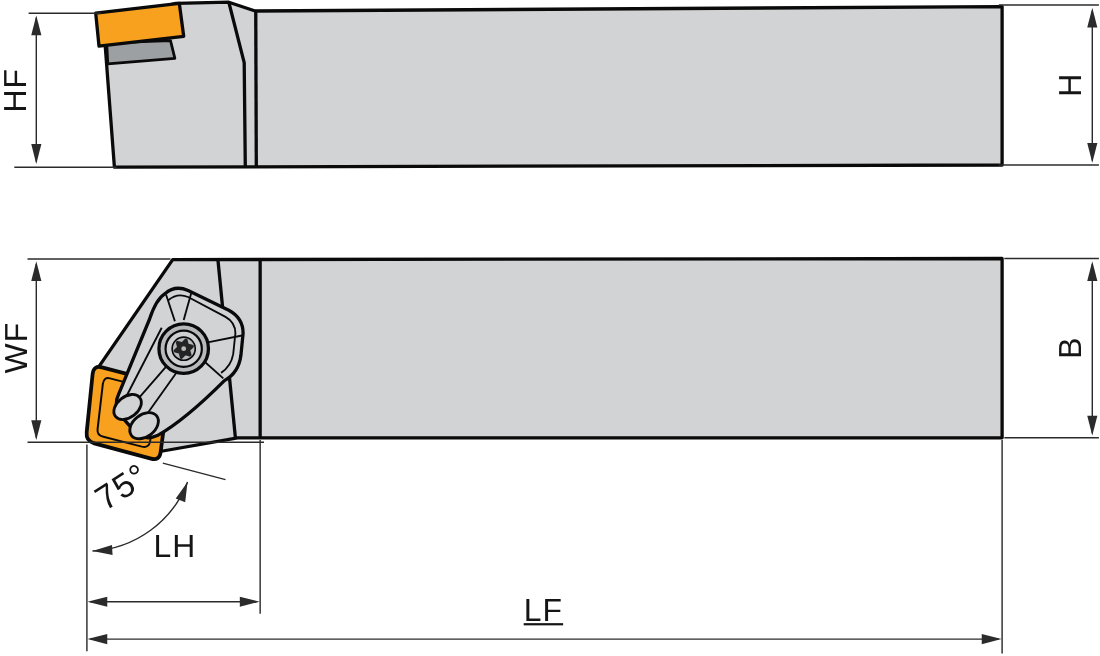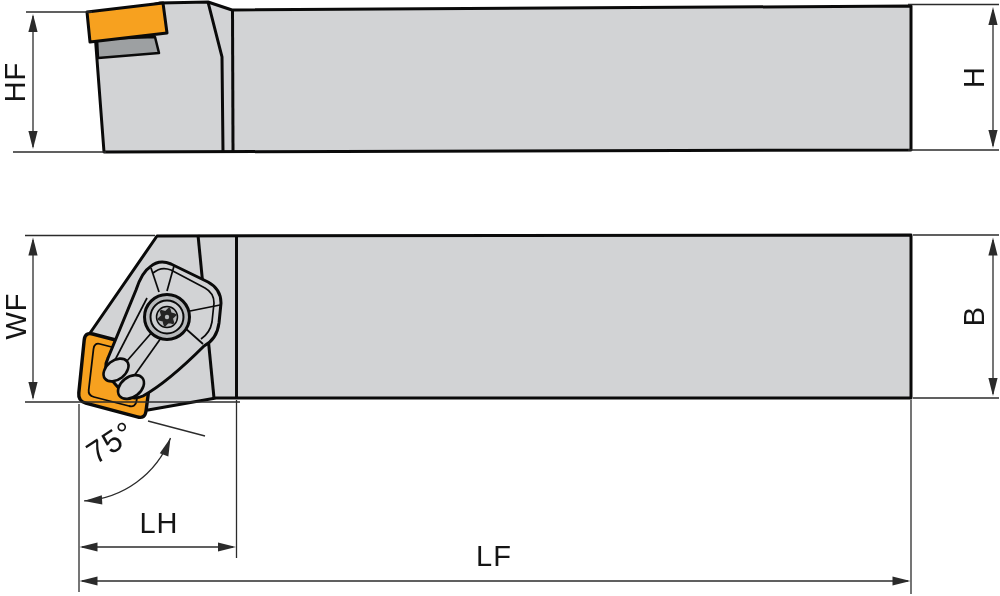--- a/index.html
+++ b/index.html
@@ -130,16 +130,16 @@
       <use href="#arr" transform="translate(910.5,581)" style="fill:var(--dim-line);"></use>
     </g>
   </g>
 </svg>
 
 <div class="dim-label rot90" style="left:15px;top:82px;">HF</div>
 <div class="dim-label rot90" style="left:974px;top:77px;">H</div>
 <div class="dim-label rot90" style="left:16px;top:316px;">WF</div>
 <div class="dim-label rot90" style="left:974px;top:316px;">B</div>
 <div class="dim-label rot33" style="left:111px;top:443px;">75°</div>
-<div class="dim-label" style="left:159px;top:523px;">LH</div>
-<div class="dim-label" style="left:494px;top:556px;">LF</div>
+<div class="dim-label" style="left:159px;top:498px;">LH</div>
+<div class="dim-label" style="left:494px;top:556px;text-decoration:underline;">LF</div>
 
 </div>
 
 </body></html>

